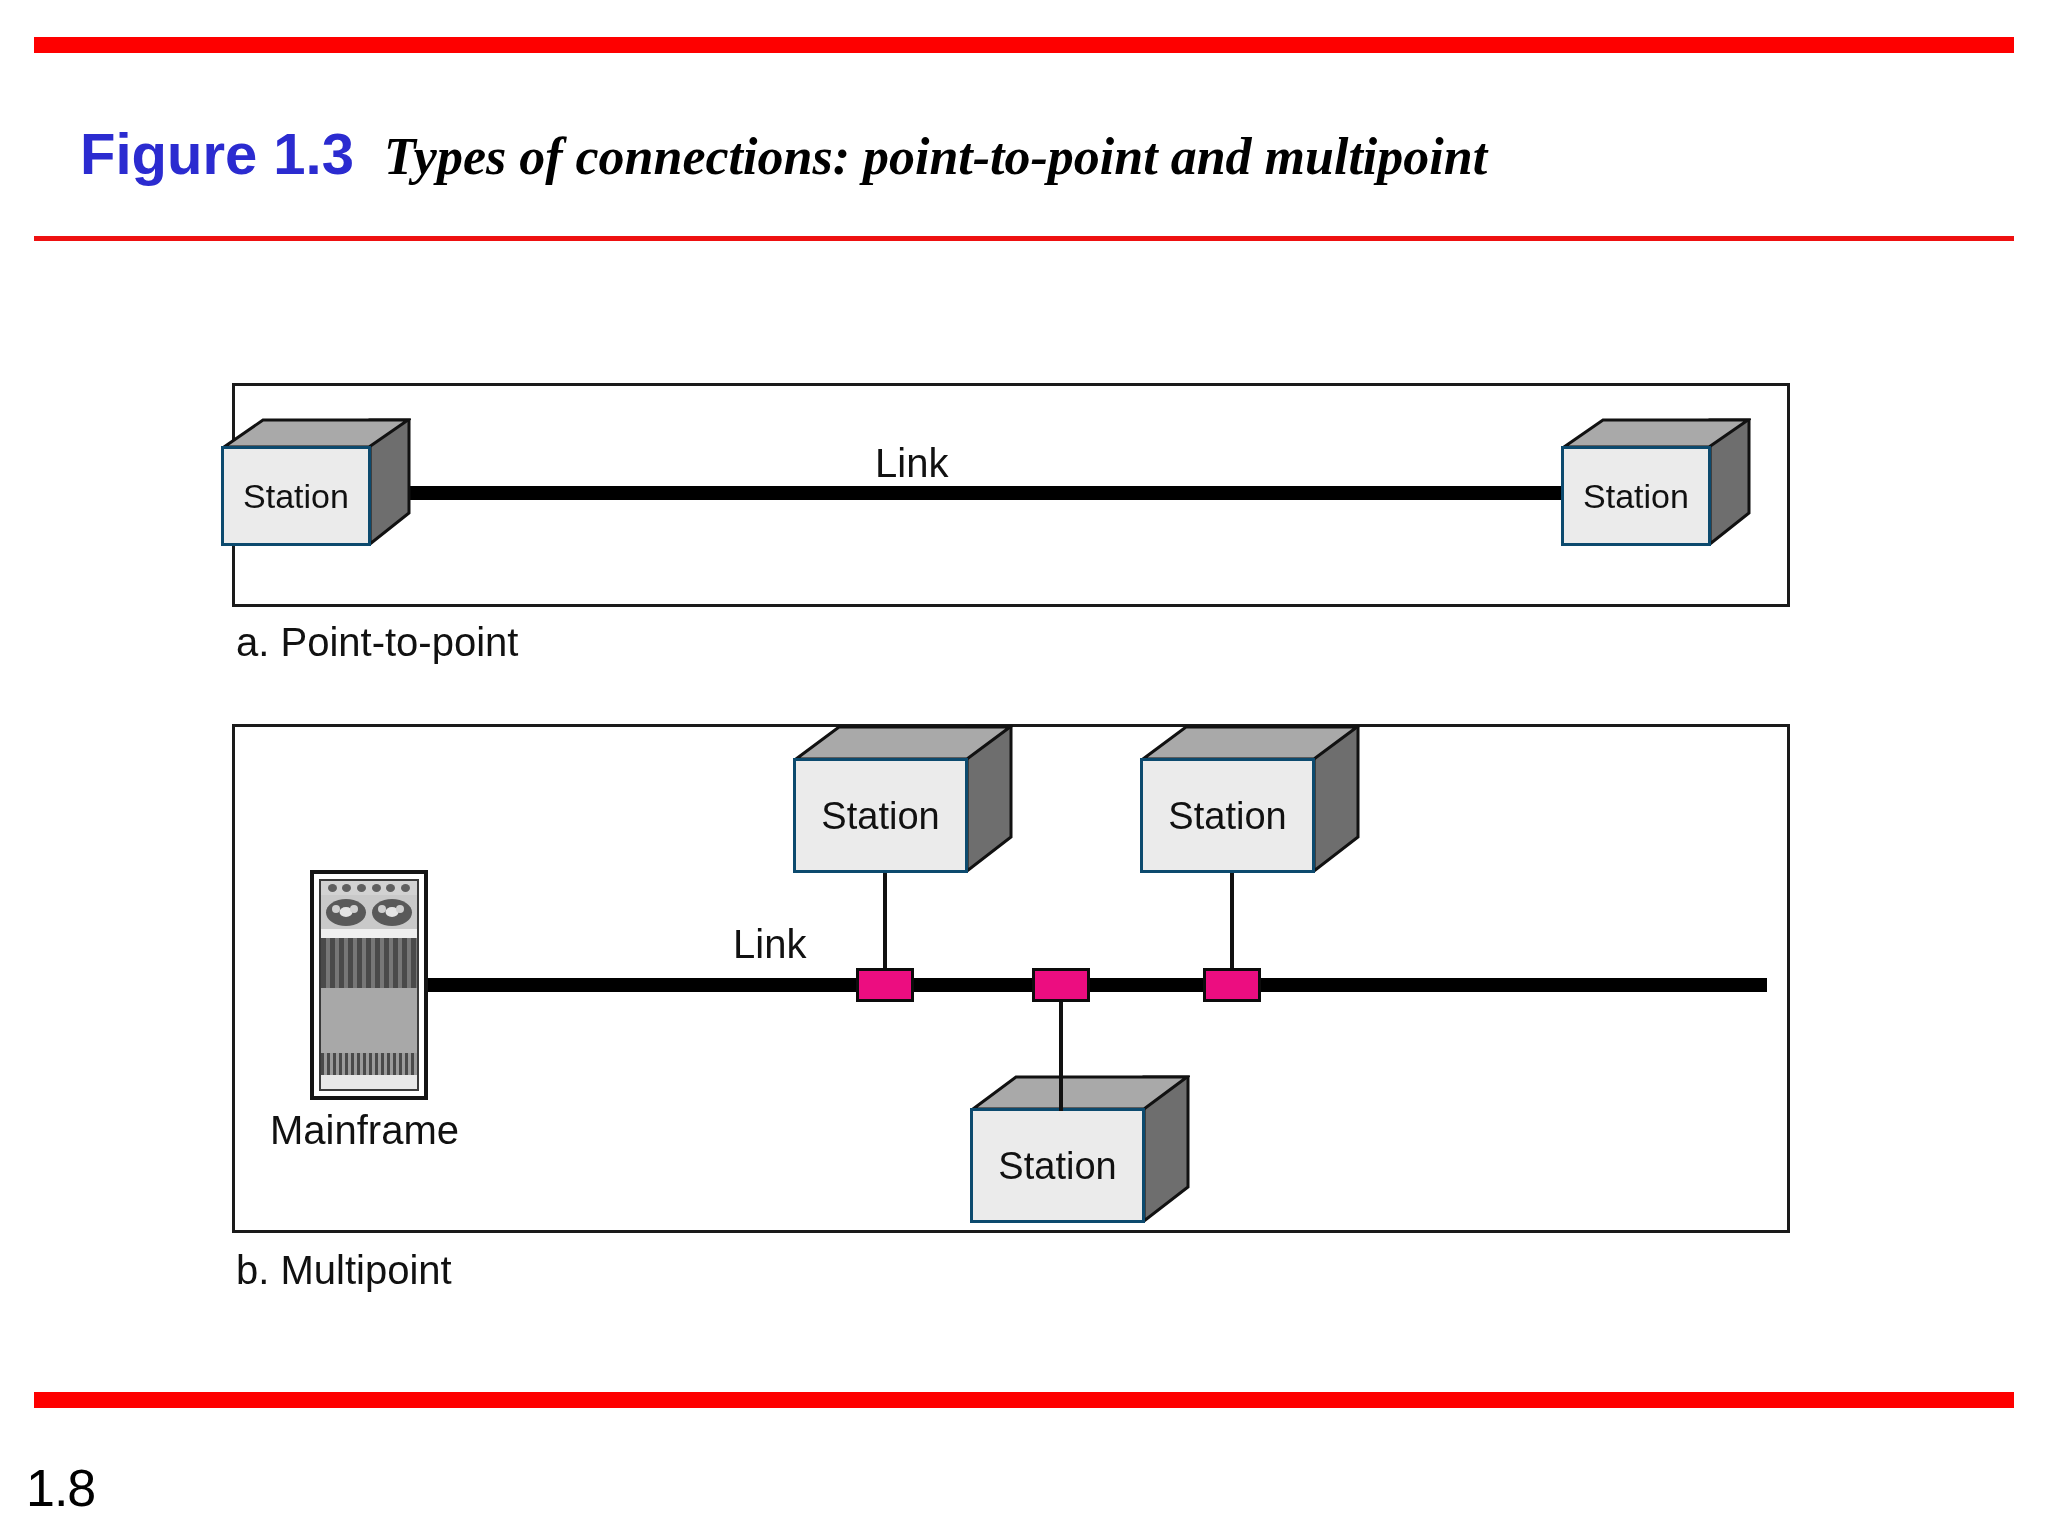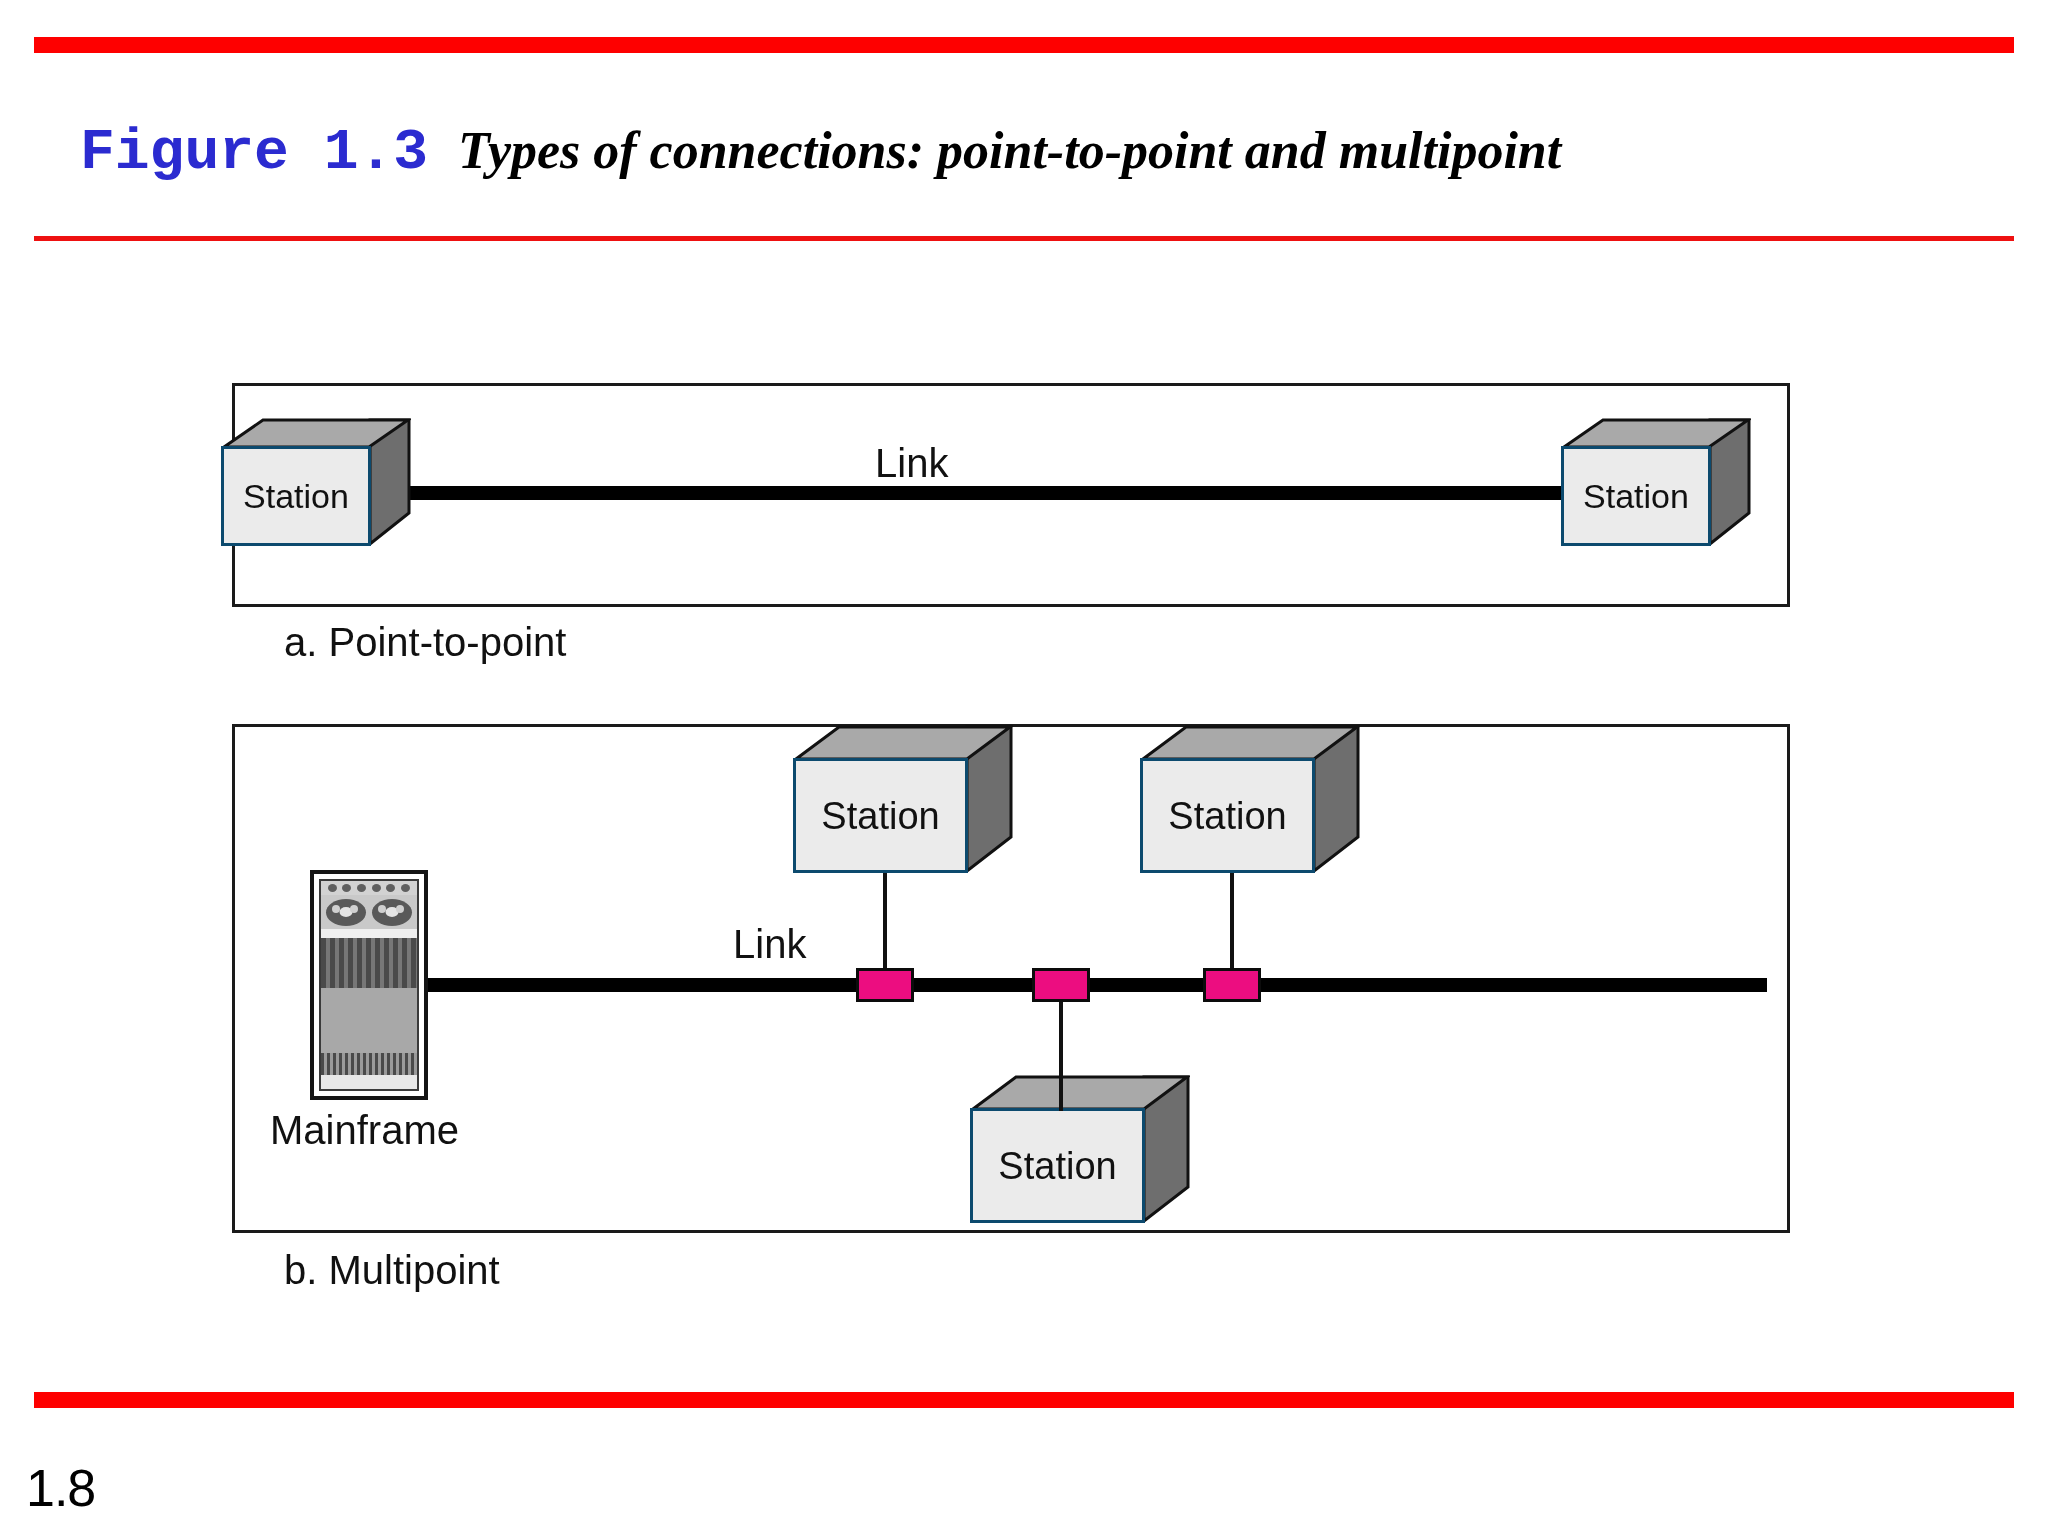--- a/index.html
+++ b/index.html
@@ -27,21 +27,21 @@
   }
   .title-row {
     position: absolute;
     left: 80px;
     top: 120px;
     display: flex;
     align-items: baseline;
     white-space: nowrap;
   }
   .fig-num {
-    font-family: Liberation Mono, monospace;
+    font-family: Liberation Sans, sans-serif;
     font-weight: bold;
     font-size: 58px;
     color: #2b2bd0;
     letter-spacing: 0px;
   }
   .fig-title {
     font-family: "Liberation Serif", serif;
     font-weight: bold;
     font-style: italic;
     font-size: 52px;
@@ -86,21 +86,20 @@
   }
   #panel-a { left: 232px; top: 383px; width: 1558px; height: 224px; }
   #panel-b { left: 232px; top: 724px; width: 1558px; height: 509px; }
 
   .panel-caption {
     position: absolute;
     font-family: "Liberation Sans", sans-serif;
     font-size: 40px;
     color: #111111;
     white-space: nowrap;
-    margin-left: 48px;
   }
   #caption-a { left: 236px; top: 620px; }
   #caption-b { left: 236px; top: 1248px; }
 
   
   .link-line {
     position: absolute;
     background: #000000;
   }
   .link-label {

